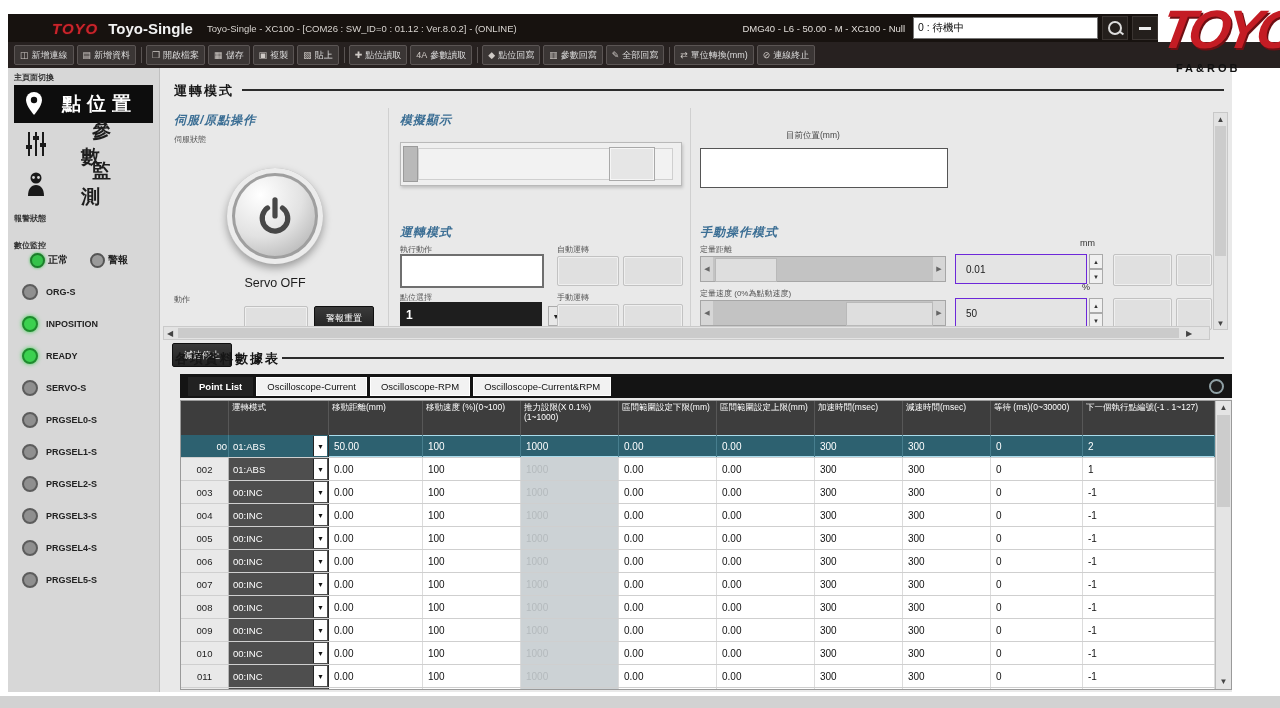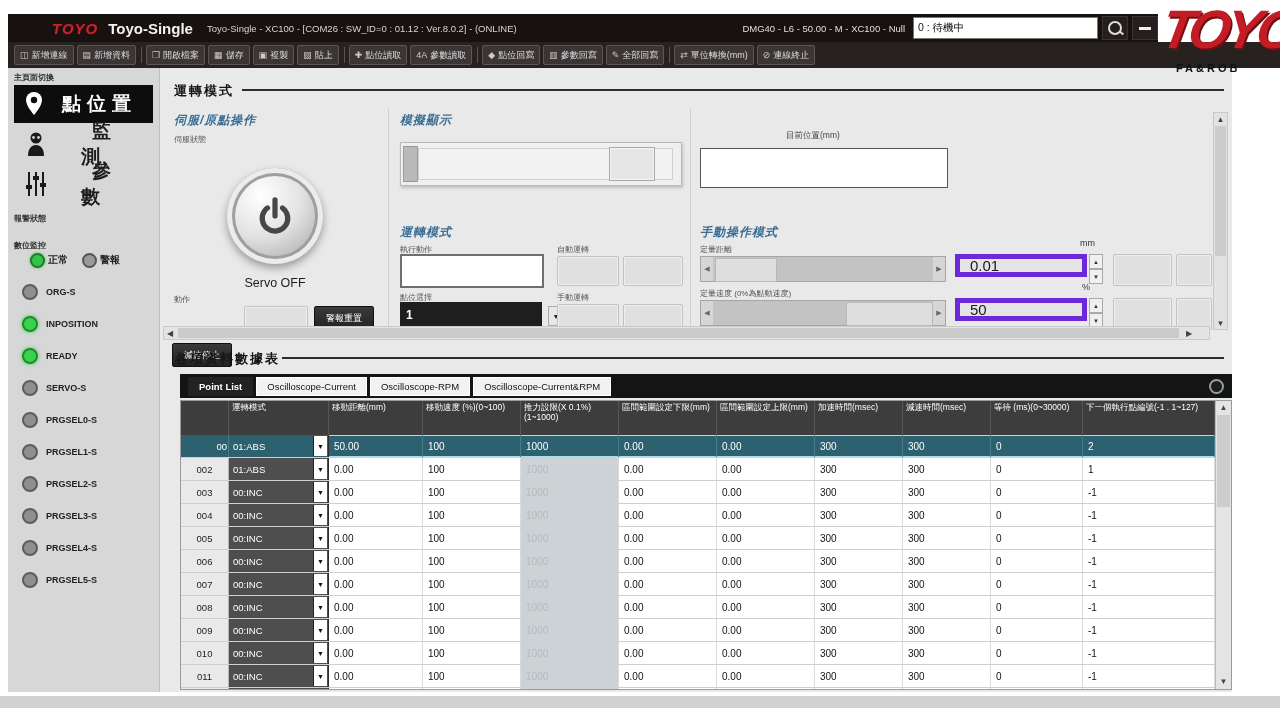--- a/index.html
+++ b/index.html
@@ -31,21 +31,21 @@
 
   
   .sidebar{position:absolute;left:8px;top:68px;width:152px;height:624px;background:#d7d7d7;border-right:1px solid #c0c0c0;box-sizing:border-box;}
   .side-label{font-size:8px;color:#333;font-weight:bold;margin:4px 0 2px 6px;}
   .nav-btn{position:relative;margin:2px 6px;height:38px;display:flex;align-items:center;padding-left:10px;color:#1d1d1d;}
   .nav-btn svg{flex:0 0 auto;}
   .nav-btn .nav-text{flex:1;text-align:center;font-size:19px;font-weight:bold;letter-spacing:6px;margin-left:2px;}
   .nav-btn.two .nav-text{letter-spacing:22px;text-indent:22px;}
   .nav-btn.active{background:#0d0d0d;color:#fff;}
   .alarm-box{margin:4px 6px;height:40px;background:linear-gradient(#e01822,#c00d16);border:2px solid #ef8080;display:flex;align-items:center;justify-content:center;color:#fff;font-size:10.5px;font-weight:bold;white-space:nowrap;}
-  .radio-row{display:flex;align-items:center;gap:14px;margin:2px 0 4px 22px;font-size:10px;font-weight:bold;color:#222;}
+  .radio-row{display:flex;align-items:center;gap:22px;margin:2px 0 4px 22px;font-size:10px;font-weight:bold;color:#222;}
   .rdot{width:11px;height:11px;border-radius:50%;border:2px solid #555;display:inline-block;vertical-align:middle;margin-right:3px;background:#9a9a9a;}
   .rdot.on{background:#35c24a;border-color:#1d7c2c;box-shadow:0 0 3px #35c24a;}
   .led-row{display:flex;align-items:center;margin:16px 0 0 14px;}
   .led{width:12px;height:12px;border-radius:50%;background:#8f8f8f;border:2px solid #5c5c5c;margin-right:8px;}
   .led.on{background:#3bd14f;border-color:#1f8a2e;box-shadow:0 0 4px #3bd14f;}
   .led-label{font-size:9px;font-weight:bold;color:#222;}
 
   
   .main{position:absolute;left:160px;top:68px;width:1072px;height:624px;background:#e9e9e9;}
   .sec-title{position:absolute;font-size:13px;font-weight:bold;color:#161616;letter-spacing:2px;}
@@ -65,21 +65,21 @@
   .act-slider{position:absolute;right:26px;top:4px;width:44px;height:32px;background:#e6e6e6;border:1px solid #a9a9a9;box-shadow:inset 0 0 0 1px #f6f6f6;}
 
   .box-input{position:absolute;background:#fff;border:1px solid #555;}
   .exec-input{border:2px solid #6f6f6f;}
   .combo{position:absolute;background:#1e1e1e;color:#fff;font-size:12px;font-weight:bold;display:flex;align-items:center;padding-left:6px;box-sizing:border-box;}
   .combo-arrow{position:absolute;width:14px;height:18px;background:#e8e8e8;border:1px solid #ababab;display:flex;align-items:center;justify-content:center;font-size:7px;color:#222;}
 
   .slider{position:absolute;height:26px;background:#c3c3c3;border:1px solid #a6a6a6;box-sizing:border-box;}
   .sl-arrow{position:absolute;top:0;width:12px;height:100%;background:#d6d6d6;color:#666;font-size:7px;display:flex;align-items:center;justify-content:center;}
   .sl-thumb{position:absolute;top:1px;height:22px;background:#dedede;border:1px solid #b9b9b9;}
-  .val-box{position:absolute;height:23px;background:#e4e4e4;border:5px solid #6d28d9;display:flex;align-items:center;padding-left:10px;font-size:15px;color:#1a1a1a;box-sizing:border-box;}
+  .val-box{position:absolute;height:30px;background:#e4e4e4;border:1px solid #6d28d9;display:flex;align-items:center;padding-left:10px;font-size:10px;color:#1a1a1a;box-sizing:border-box;}
   .spin{position:absolute;width:14px;height:30px;display:flex;flex-direction:column;}
   .spin span{flex:1;background:#f0f0f0;border:1px solid #aaa;font-size:6px;color:#333;display:flex;align-items:center;justify-content:center;}
   .unit-label{position:absolute;font-size:9px;color:#333;}
 
   .vscroll{position:absolute;background:#e2e2e2;border:1px solid #c8c8c8;box-sizing:border-box;}
   .vthumb{position:absolute;left:1px;right:1px;background:#cccccc;}
   .scroll-arrow{position:absolute;font-size:8px;color:#444;display:flex;align-items:center;justify-content:center;}
   .hscroll{position:absolute;background:#e3e3e3;border:1px solid #cacaca;box-sizing:border-box;}
   .hthumb{position:absolute;top:1px;bottom:1px;background:#cbcbcb;}
 
@@ -197,40 +197,40 @@
     <div class="nav-btn active">
       <svg width="20" height="26" viewBox="0 0 20 26">
         <path d="M10 1a8 8 0 0 0-8 8c0 6 8 15 8 15s8-9 8-15a8 8 0 0 0-8-8z" fill="#ffffff"></path>
         <circle cx="10" cy="9" r="3.2" fill="#0d0d0d"></circle>
       </svg>
       <span class="nav-text">點位置</span>
     </div>
 
     <div class="nav-btn two">
       <svg width="24" height="26" viewBox="0 0 24 26">
-        <circle cx="12" cy="7" r="5.5" fill="#1a1a1a"></circle>
-        <path d="M4 25c0-7 3-11 8-11s8 4 8 11z" fill="#1a1a1a"></path>
-        <circle cx="9.5" cy="6.5" r="1.4" fill="#d7d7d7"></circle>
-        <circle cx="14.5" cy="6.5" r="1.4" fill="#d7d7d7"></circle>
-      </svg>
-      <span class="nav-text">監測</span>
-    </div>
-
-    <div class="nav-btn two">
-      <svg width="24" height="26" viewBox="0 0 24 26">
         <g stroke="#1a1a1a" stroke-width="2">
           <line x1="5" y1="1" x2="5" y2="25"></line>
             <line x1="12" y1="1" x2="12" y2="25"></line>
             <line x1="19" y1="1" x2="19" y2="25"></line>
         </g>
         <rect x="2" y="14" width="6" height="4" fill="#1a1a1a"></rect>
         <rect x="9" y="5" width="6" height="4" fill="#1a1a1a"></rect>
         <rect x="16" y="12" width="6" height="4" fill="#1a1a1a"></rect>
       </svg>
       <span class="nav-text">參數</span>
+    </div>
+
+    <div class="nav-btn two">
+      <svg width="24" height="26" viewBox="0 0 24 26">
+        <circle cx="12" cy="7" r="5.5" fill="#1a1a1a"></circle>
+        <path d="M4 25c0-7 3-11 8-11s8 4 8 11z" fill="#1a1a1a"></path>
+        <circle cx="9.5" cy="6.5" r="1.4" fill="#d7d7d7"></circle>
+        <circle cx="14.5" cy="6.5" r="1.4" fill="#d7d7d7"></circle>
+      </svg>
+      <span class="nav-text">監測</span>
     </div>
 
     <div class="side-label" style="margin-top:10px;">報警狀態</div>
 
     <div class="side-label" style="margin-top:16px;">數位監控</div>
     <div class="radio-row">
       <span><span class="rdot on"></span><span>正常</span></span>
       <span><span class="rdot"></span><span>警報</span></span>
     </div>
 

